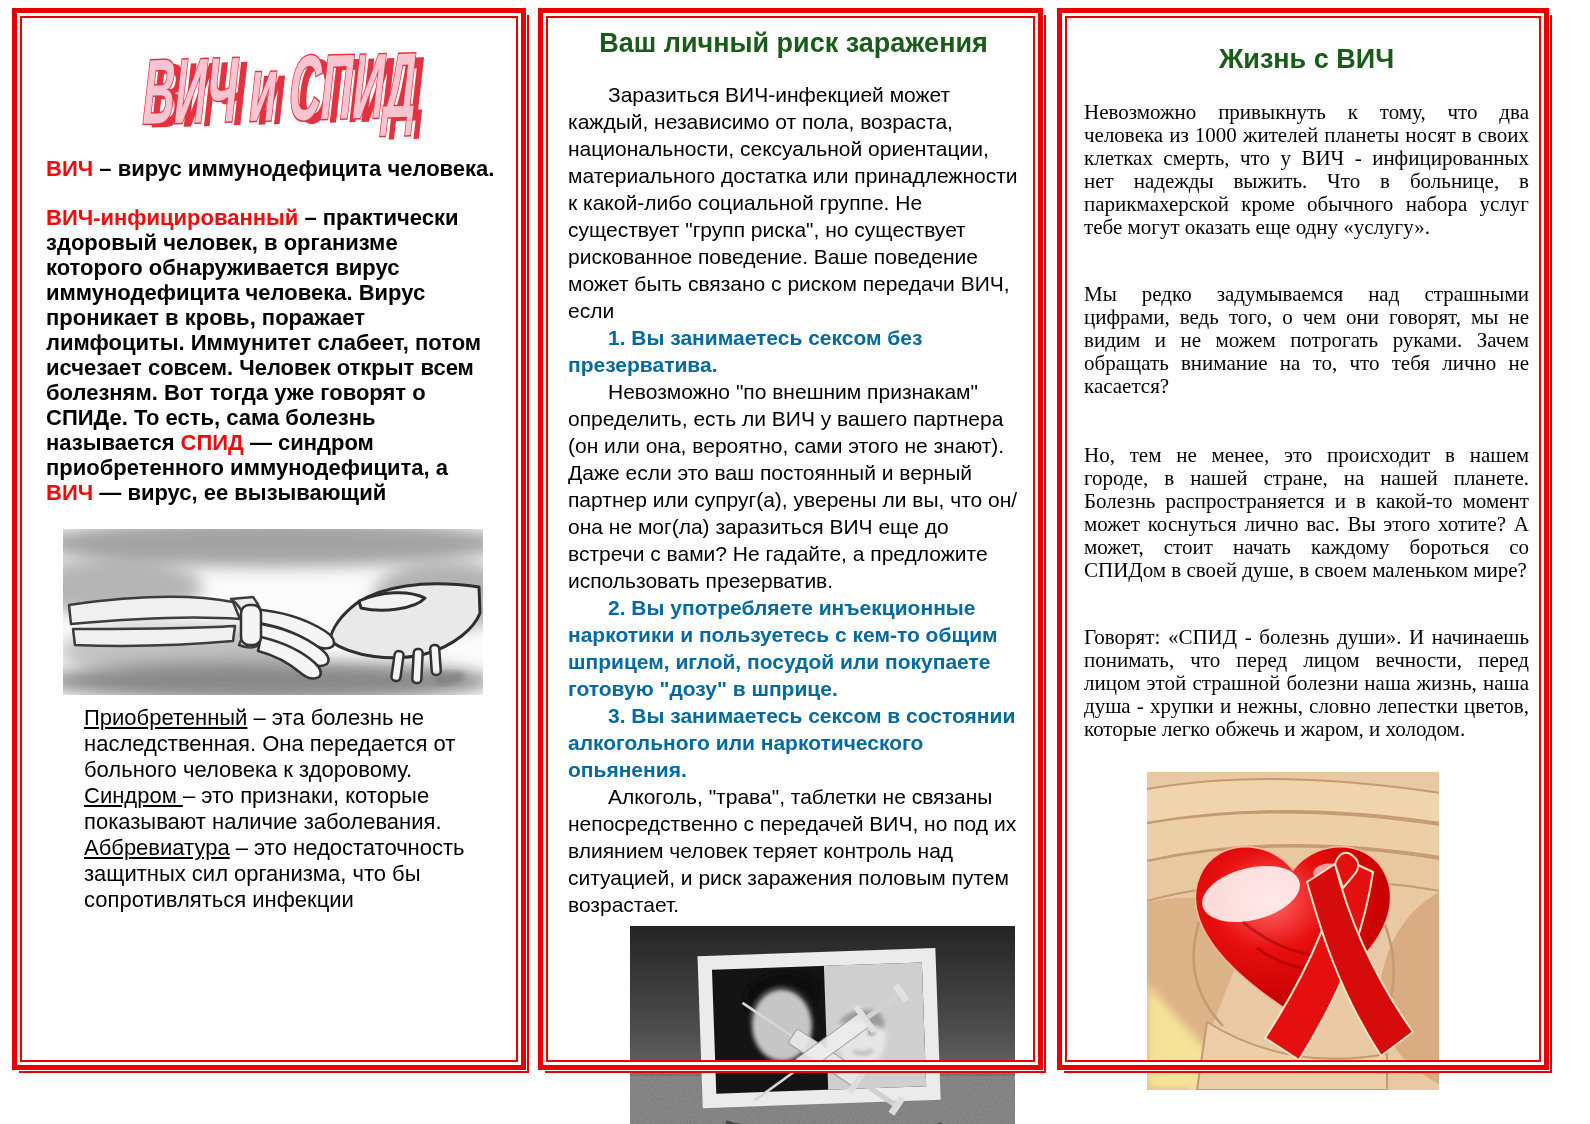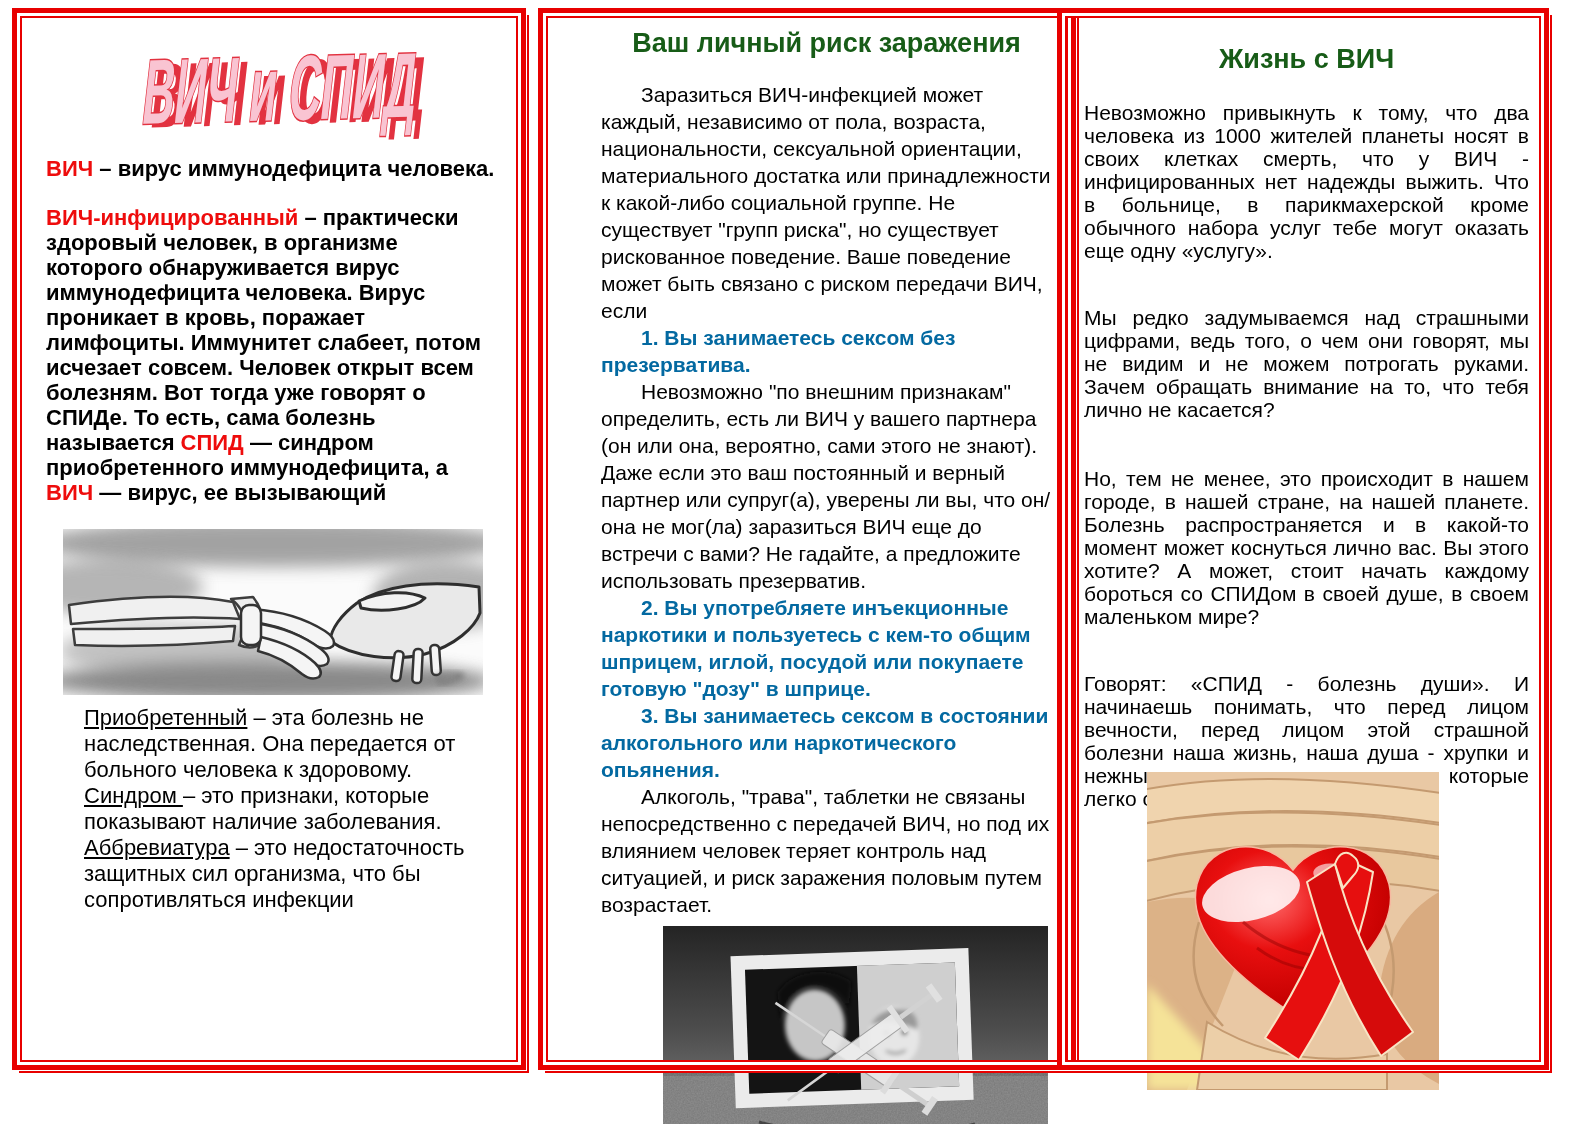--- a/index.html
+++ b/index.html
@@ -1,20 +1,20 @@
 <!DOCTYPE html>
 <html><head>
 <meta charset="utf-8">
 <style>
   html,body{margin:0;padding:0;background:#ffffff;}
   body{width:1590px;height:1124px;position:relative;overflow:hidden;
        font-family:"Liberation Sans","DejaVu Sans",sans-serif;color:#000;}
   .panel{position:absolute;top:8px;height:1062px;background:#fff;}
   #panel1{left:12px;width:514px;}
-  #panel2{left:538px;width:505px;padding-left:33px;}
+  #panel2{left:538px;width:505px;}
   #panel3{left:1057px;width:492px;}
   .frame{position:absolute;inset:0;border:5px solid #e80000;
          box-shadow:inset 0 0 0 3px #ffffff,inset 0 0 0 5px #e80000,
                     3px 3px 0 -2px #ffffff,5px 5px 0 -2px #e80000;
          z-index:6;pointer-events:none;}
   .content{position:relative;z-index:1;height:100%;box-sizing:border-box;}
   #panel1 .content{padding:22px 26px 0 34px;}
   #panel2 .content{padding:20px 24px 0 30px;}
   #panel3 .content{padding:36px 20px 0 27px;}
 
@@ -25,21 +25,21 @@
   .abbr{font-size:22px;line-height:27px;margin:10px 0 0 0;}
   .defs{font-size:22px;line-height:26px;margin:2px 0 0 38px;}
   .u{text-decoration:underline;}
 
   
   .gtitle{color:#175c17;font-weight:bold;font-size:27px;text-align:center;margin:0 0 22px 0;}
   .p2{font-size:21px;line-height:27px;margin:0;text-indent:40px;}
   .green{color:#0369a1;font-weight:bold;}
 
   
-  .p3{font-size:21px;line-height:23px;text-align:justify;margin:8px 0 24px 0;}
+  .p3{font-size:21px;line-height:23px;text-align:justify;margin:8px 0 24px 0;font-family:Liberation Serif, serif;}
   .heart-img{position:absolute;left:90px;top:764px;z-index:3;}
 
   .hs-img{display:block;margin:8px auto 10px auto;}
   .sy-img{display:block;margin:8px 0 0 62px;}
 </style>
 </head>
 <body>
 
 <section class="panel" id="panel1">
   <div class="content">

